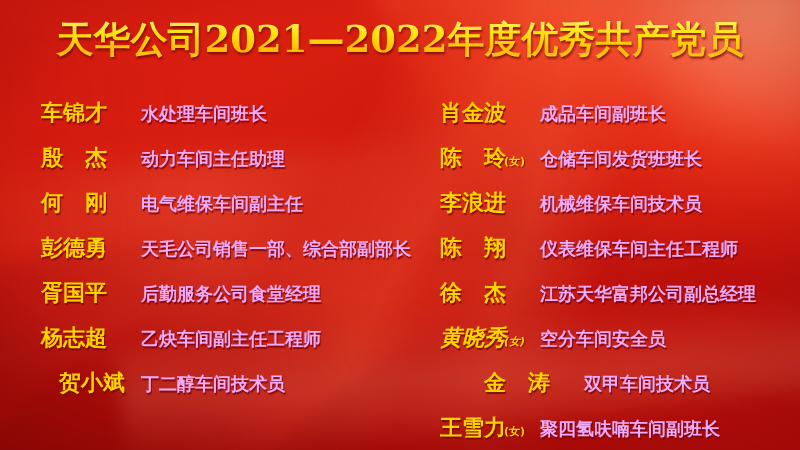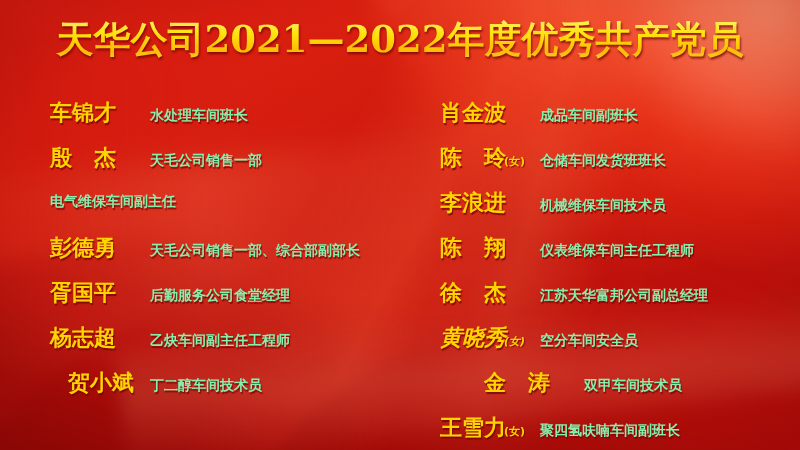--- a/index.html
+++ b/index.html
@@ -92,21 +92,21 @@
     -webkit-text-fill-color:transparent;
     text-shadow:none;
     filter:drop-shadow(1px 2px 1px rgba(110,0,0,.75));
     white-space:nowrap;
   }
 
   .columns{
     position:absolute;top:90px;left:0;width:800px;height:355px;
   }
   .col{position:absolute;top:0;}
-  .col-left{left:50px;}
+  .col-left{left:41px;}
   .col-right{left:440px;}
 
   .row{
     height:45px;line-height:45px;
     display:flex;align-items:baseline;
     white-space:nowrap;
   }
   .name{
     display:inline-block;
     font-family:"DejaVu Serif","Liberation Serif",serif;
@@ -118,24 +118,24 @@
   .col-left .name{width:98px;}
   .col-right .name{width:98px;}
   .gender{
     font-size:11px;font-weight:700;
     color:#ffd400;
     vertical-align:baseline;
     margin-left:-2px;
     text-shadow:1px 1px 1px rgba(120,2,2,.8);
   }
   .job{
-    font-family:Liberation Mono, monospace;
+    font-family:Liberation Sans, sans-serif;
     font-weight:700;
-    font-size:14px;
-    color:#86efac;
+    font-size:18px;
+    color:#f0abfc;
     text-shadow:1px 2px 1px rgba(120,2,2,.8);
   }
 </style>
 </head>
 <body>
 
 <div id="poster">
 
   <div class="bg bg-base"></div>
   <div class="bg bg-diag"></div>
@@ -154,23 +154,24 @@
     <div class="title">天华公司2021—2022年度优秀共产党员</div>
 
     <div class="columns">
       <div class="col col-left">
           <div class="row">
             <span style="display: inline-block; width: 100px;"><span class="name" style="width: auto;">车锦才</span></span>
             <span class="job">水处理车间班长</span>
           </div>
           <div class="row">
             <span style="display: inline-block; width: 100px;"><span class="name" style="width: auto;">殷　杰</span></span>
-            <span class="job">天毛公司销售一部</span>
-          </div>
-          <div class="row">
+            <span class="job">动力车间主任助理</span>
+          </div>
+          <div class="row">
+            <span style="display: inline-block; width: 100px;"><span class="name" style="width: auto;">何　刚</span></span>
             <span class="job">电气维保车间副主任</span>
           </div>
           <div class="row">
             <span style="display: inline-block; width: 100px;"><span class="name" style="width: auto;">彭德勇</span></span>
             <span class="job">天毛公司销售一部、综合部副部长</span>
           </div>
           <div class="row">
             <span style="display: inline-block; width: 100px;"><span class="name" style="width: auto;">胥国平</span></span>
             <span class="job">后勤服务公司食堂经理</span>
           </div>

